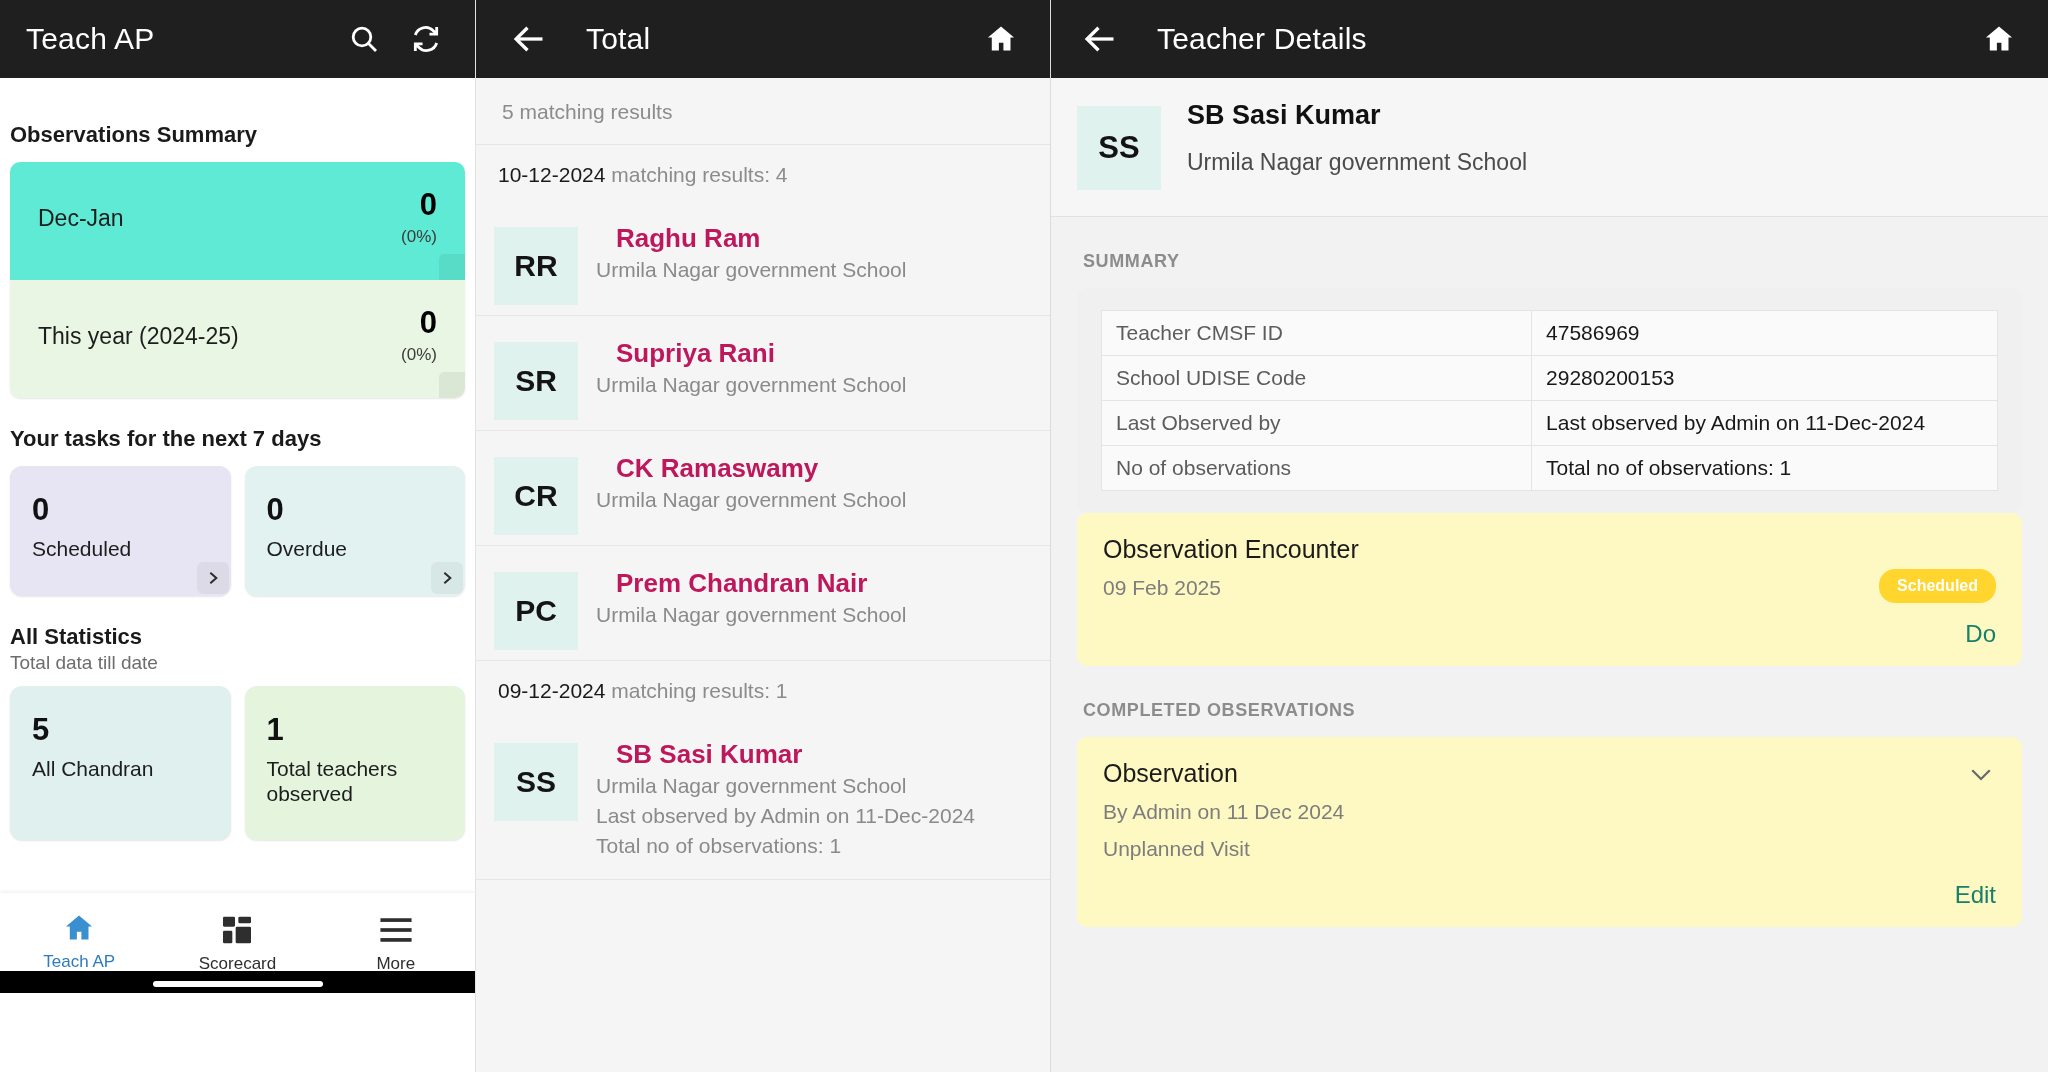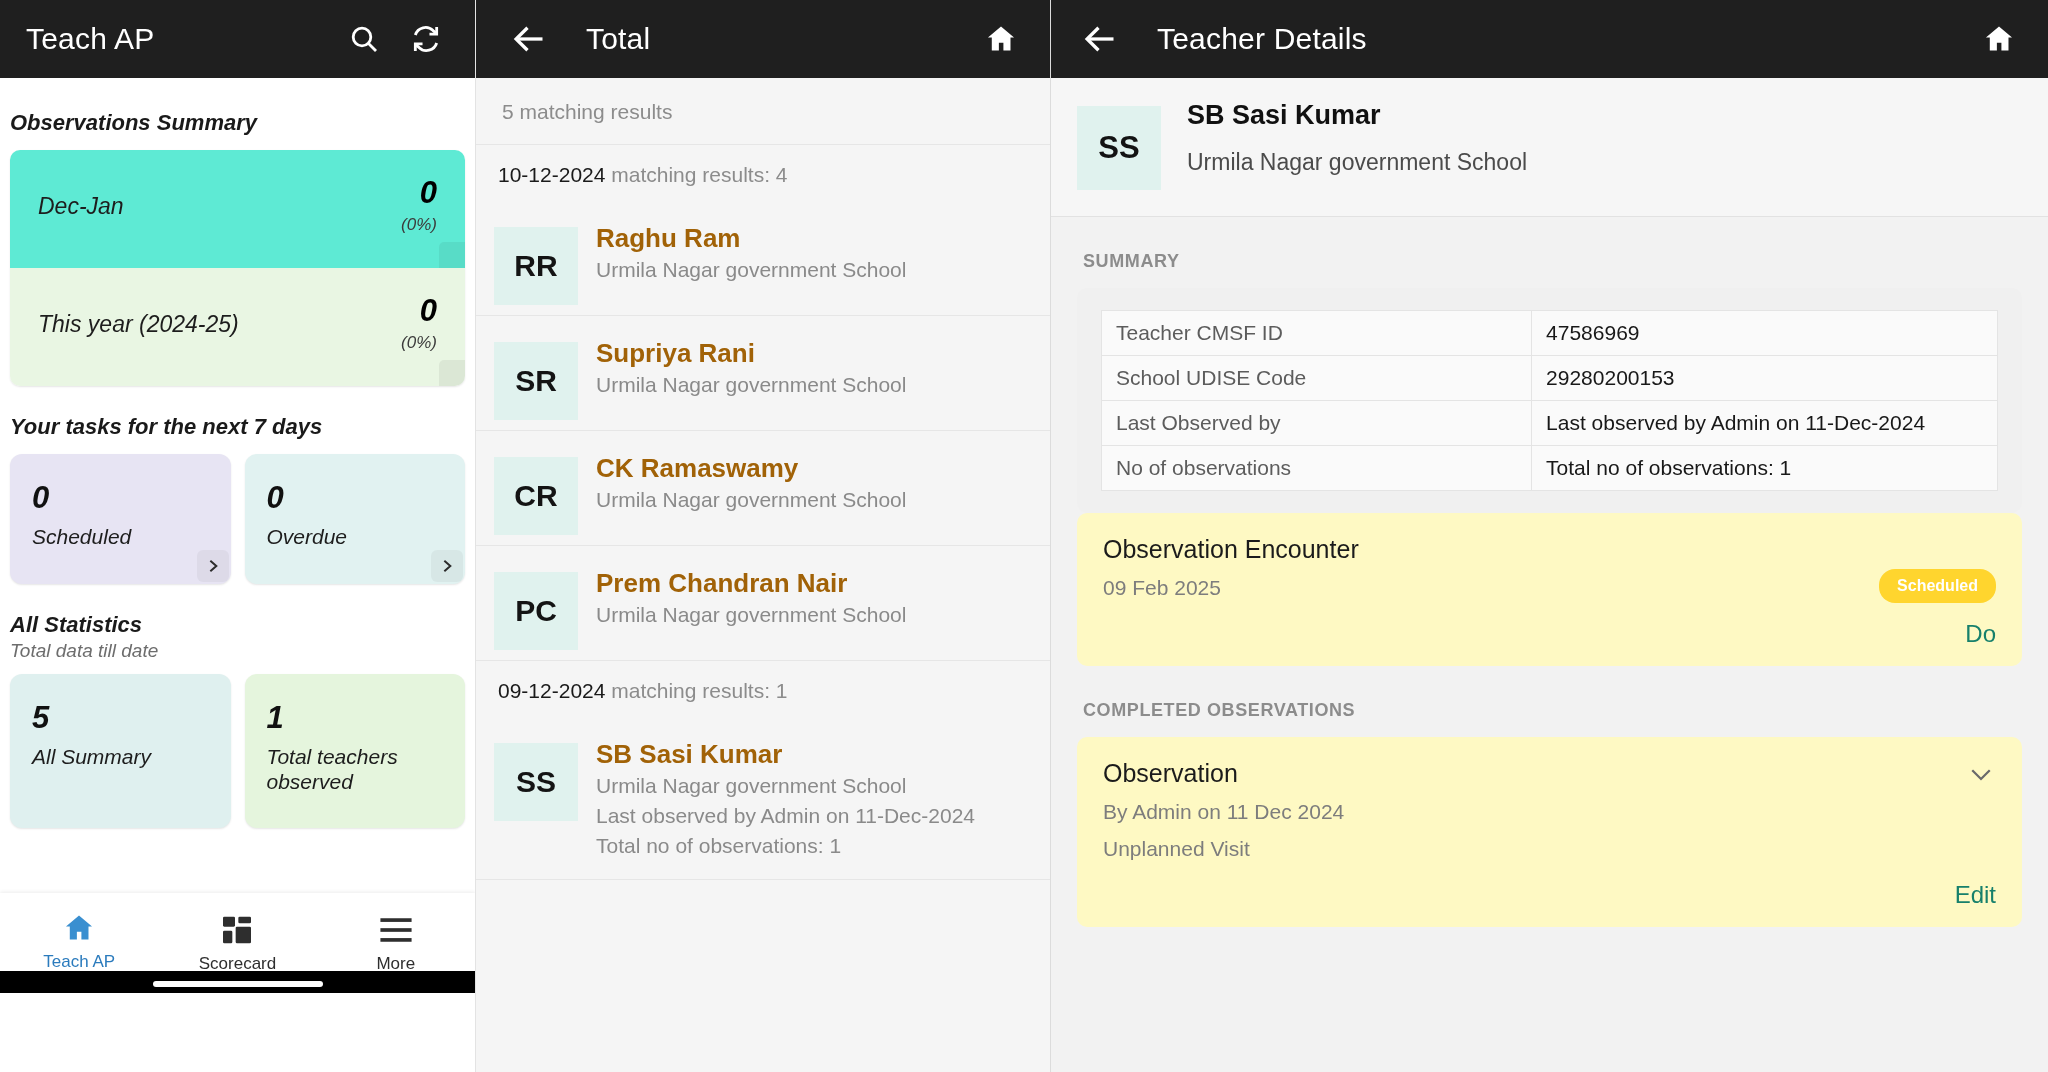--- a/index.html
+++ b/index.html
@@ -31,21 +31,21 @@
 
   
   .panel1 {
     width: 475px;
     height: 993px;
     background: #ffffff;
     display: flex; flex-direction: column;
     position: relative;
     overflow: hidden;
   }
-  .p1-body { flex:1 1 auto; padding: 4px 10px; overflow:hidden;font-style:italic; }
+  .p1-body { flex:1 1 auto; padding: 16px 10px; overflow:hidden; }
 
   .section-title {
     font-size: 22px; font-weight: bold; color: #1a1a1a;
     margin: 28px 0 14px 0;
   }
   .section-title.tight { margin-bottom: 2px; }
   .section-sub { font-size: 19px; color:#6d6d6d; margin-bottom: 12px;}
 
   .summary-card {
     border-radius: 10px;
@@ -130,21 +130,21 @@
     display:flex; gap: 18px; padding: 14px 18px 10px 18px; background:#f5f5f5;
     border-bottom: 1px solid #e6e6e6; align-items:flex-start;
   }
   .t-avatar {
     width: 84px; height: 78px; flex:none; background:#e0f2ee;
     display:flex; align-items:center; justify-content:center;
     font-size: 30px; font-weight:bold; color:#141414;
     margin-top: 12px;
   }
   .t-info { padding-top: 6px; flex: 1 1 auto; min-width: 0;}
-  .t-name { font-size: 26px; font-weight: bold; color:#a16207; line-height:1.32; }
+  .t-name { font-size: 26px; font-weight: bold; color:#be185d; line-height:1.32;margin-left:20px; }
   .t-sub { font-size: 21px; color:#8a8a8a; line-height:1.42; white-space:nowrap; }
   .t-row.tall { padding-bottom: 18px; }
 
   
   .panel3 {
     flex: 1 1 auto; height:1072px; background:#f2f2f2;
     display:flex; flex-direction:column; overflow:hidden;
     border-left:1px solid #dcdcdc;
   }
   .p3-appbar .appbar-title { margin-left: 34px; }
@@ -263,21 +263,21 @@
           </div>
         </div>
       </div>
 
       <div class="section-title tight">All Statistics</div>
       <div class="section-sub">Total data till date</div>
 
       <div class="tiles">
         <div class="tile teal" style="min-height:150px;">
           <div class="tile-num">5</div>
-          <div class="tile-label">All Summary</div>
+          <div class="tile-label">All Chandran</div>
         </div>
         <div class="tile lgreen" style="min-height:150px;">
           <div class="tile-num">1</div>
           <div class="tile-label">Total teachers observed</div>
         </div>
       </div>
     </div>
 
     <div class="bottomnav">
       <div class="navitem active">

